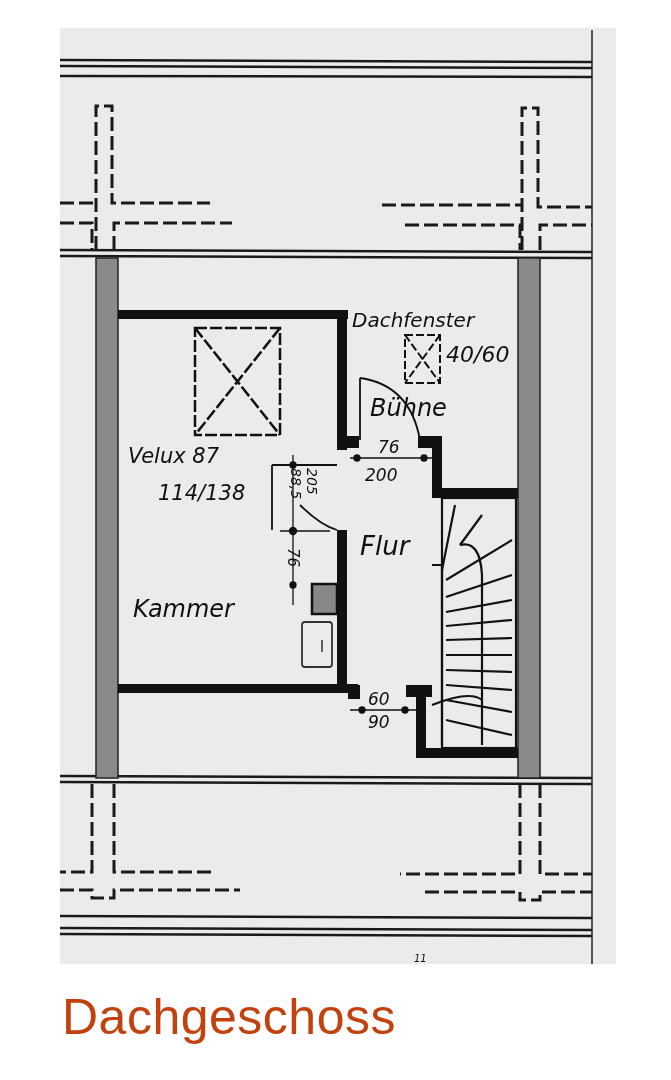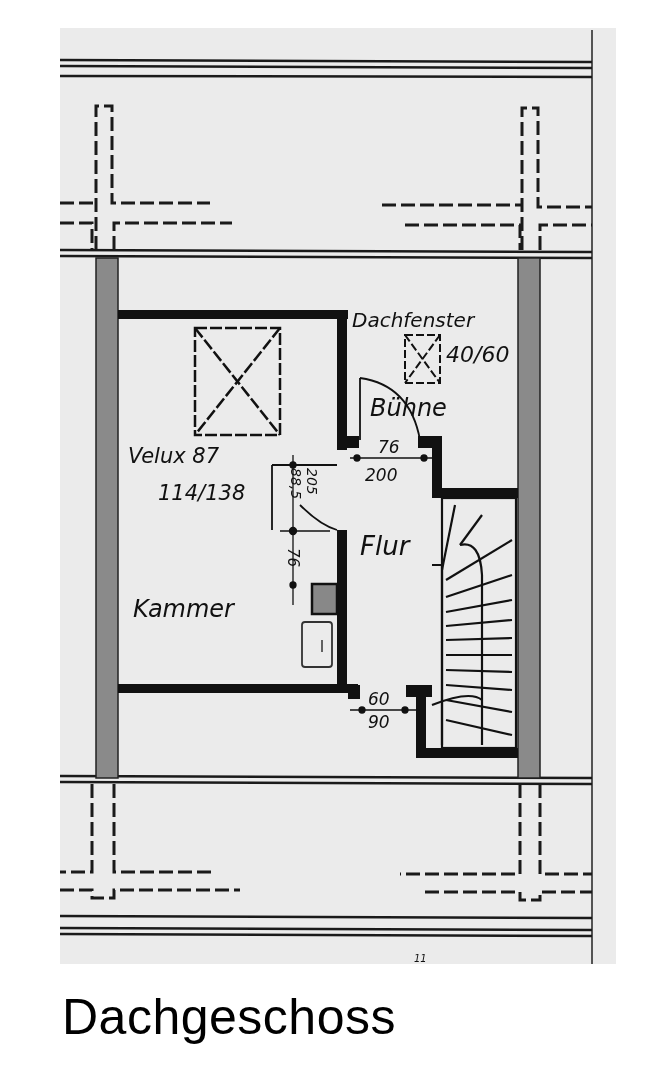--- a/index.html
+++ b/index.html
@@ -1,21 +1,21 @@
 <!DOCTYPE html>
 <html><head>
 <meta charset="utf-8">
 <style>
   html, body { margin: 0; padding: 0; background: #ffffff; }
   body { width: 671px; height: 1080px; position: relative; overflow: hidden; }
   #plan { position: absolute; left: 0; top: 0; }
   .caption {
     position: absolute; left: 62px; top: 988px;
     font-family: "Liberation Sans", sans-serif;
-    font-size: 50px; color: #000000; letter-spacing: 0.5px;
+    font-size: 50px; color: #c2410c; letter-spacing: 0.5px;
   }
   .hand {
     font-family: "DejaVu Sans", sans-serif;
     font-style: italic;
     fill: #111;
   }
 </style>
 </head>
 <body>
 

